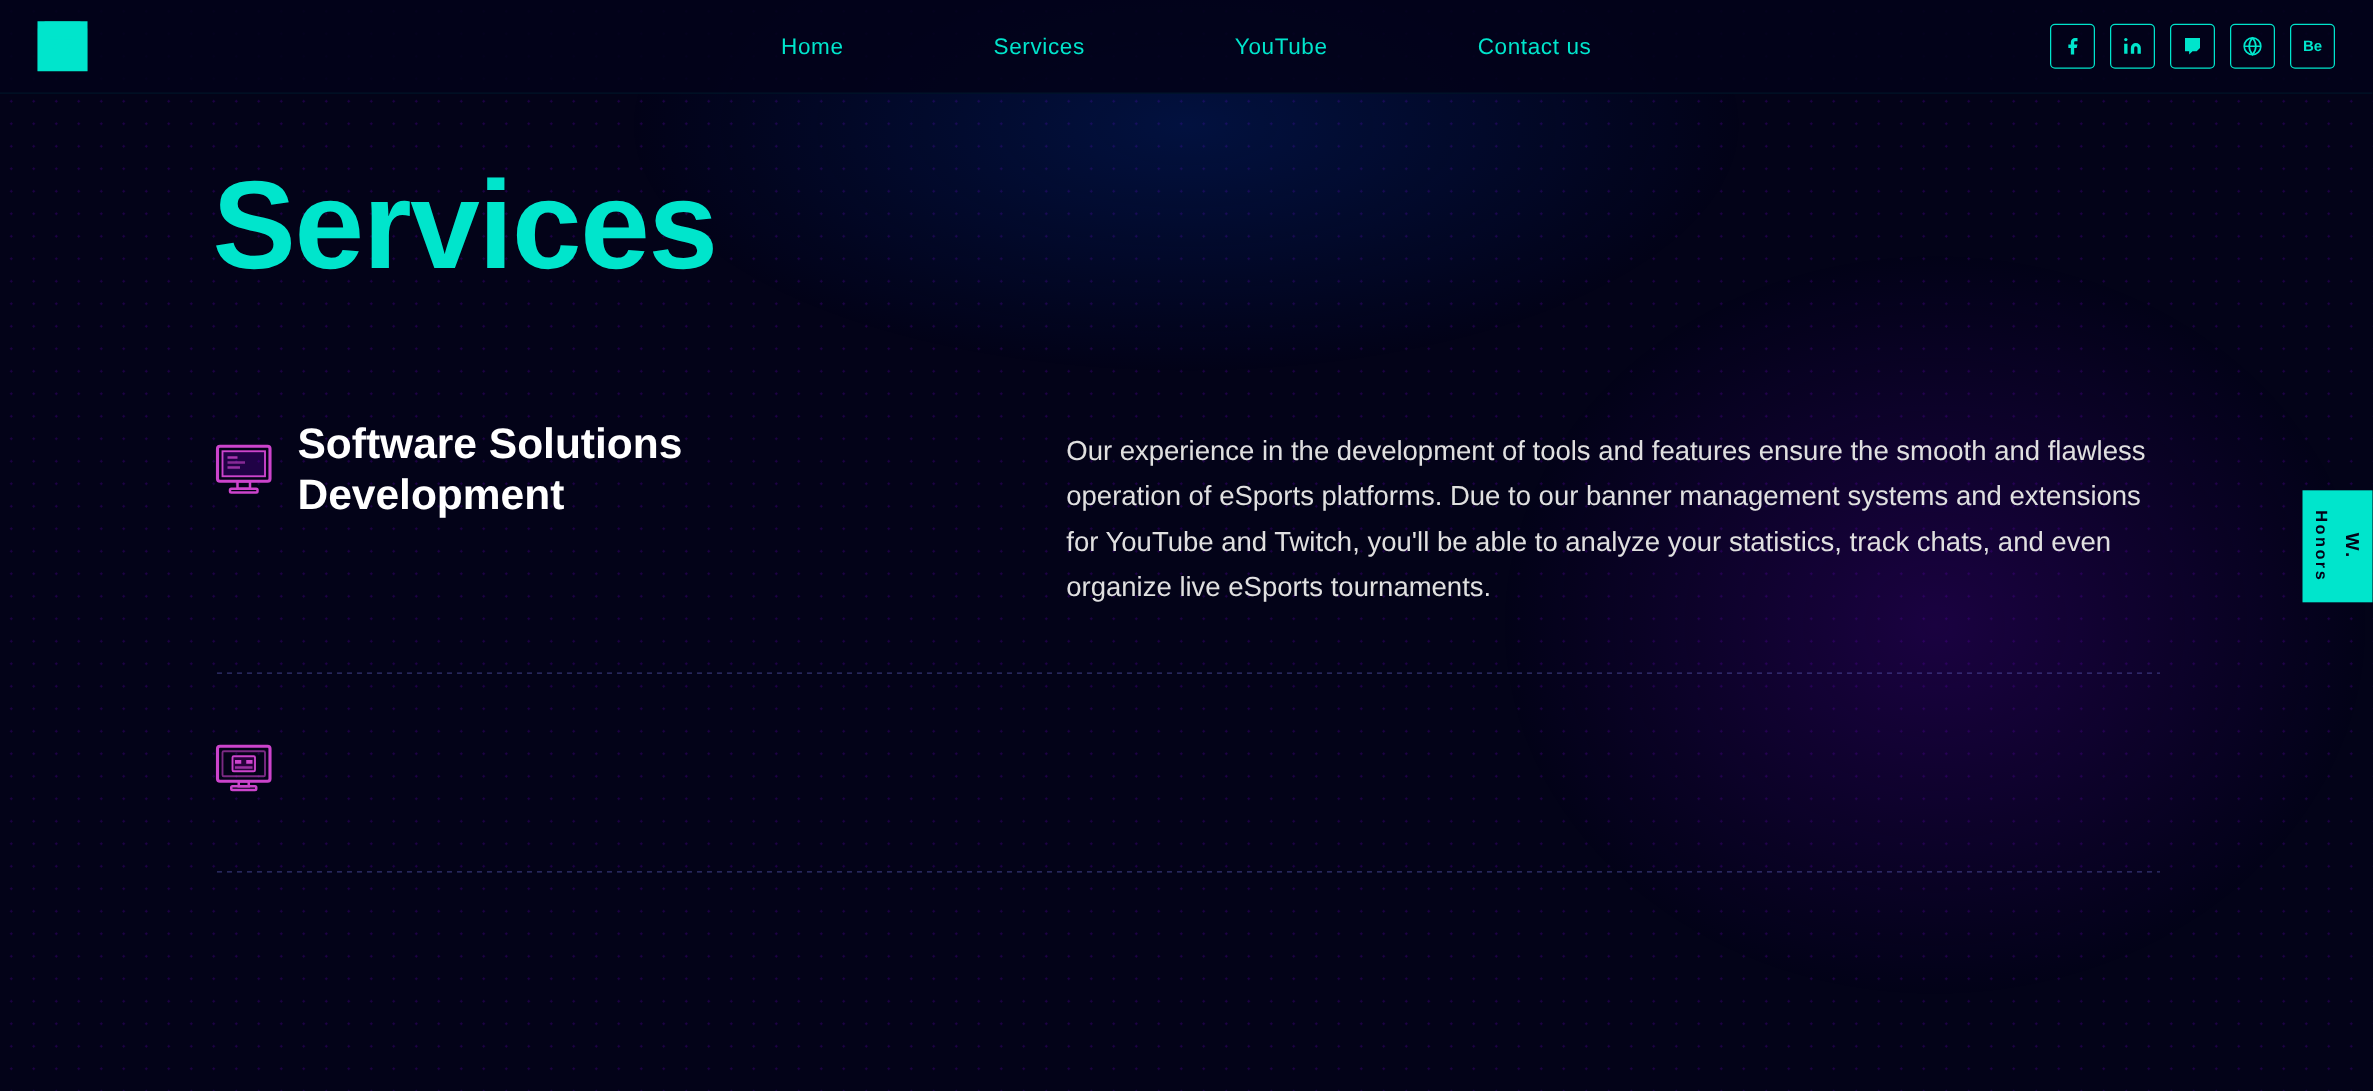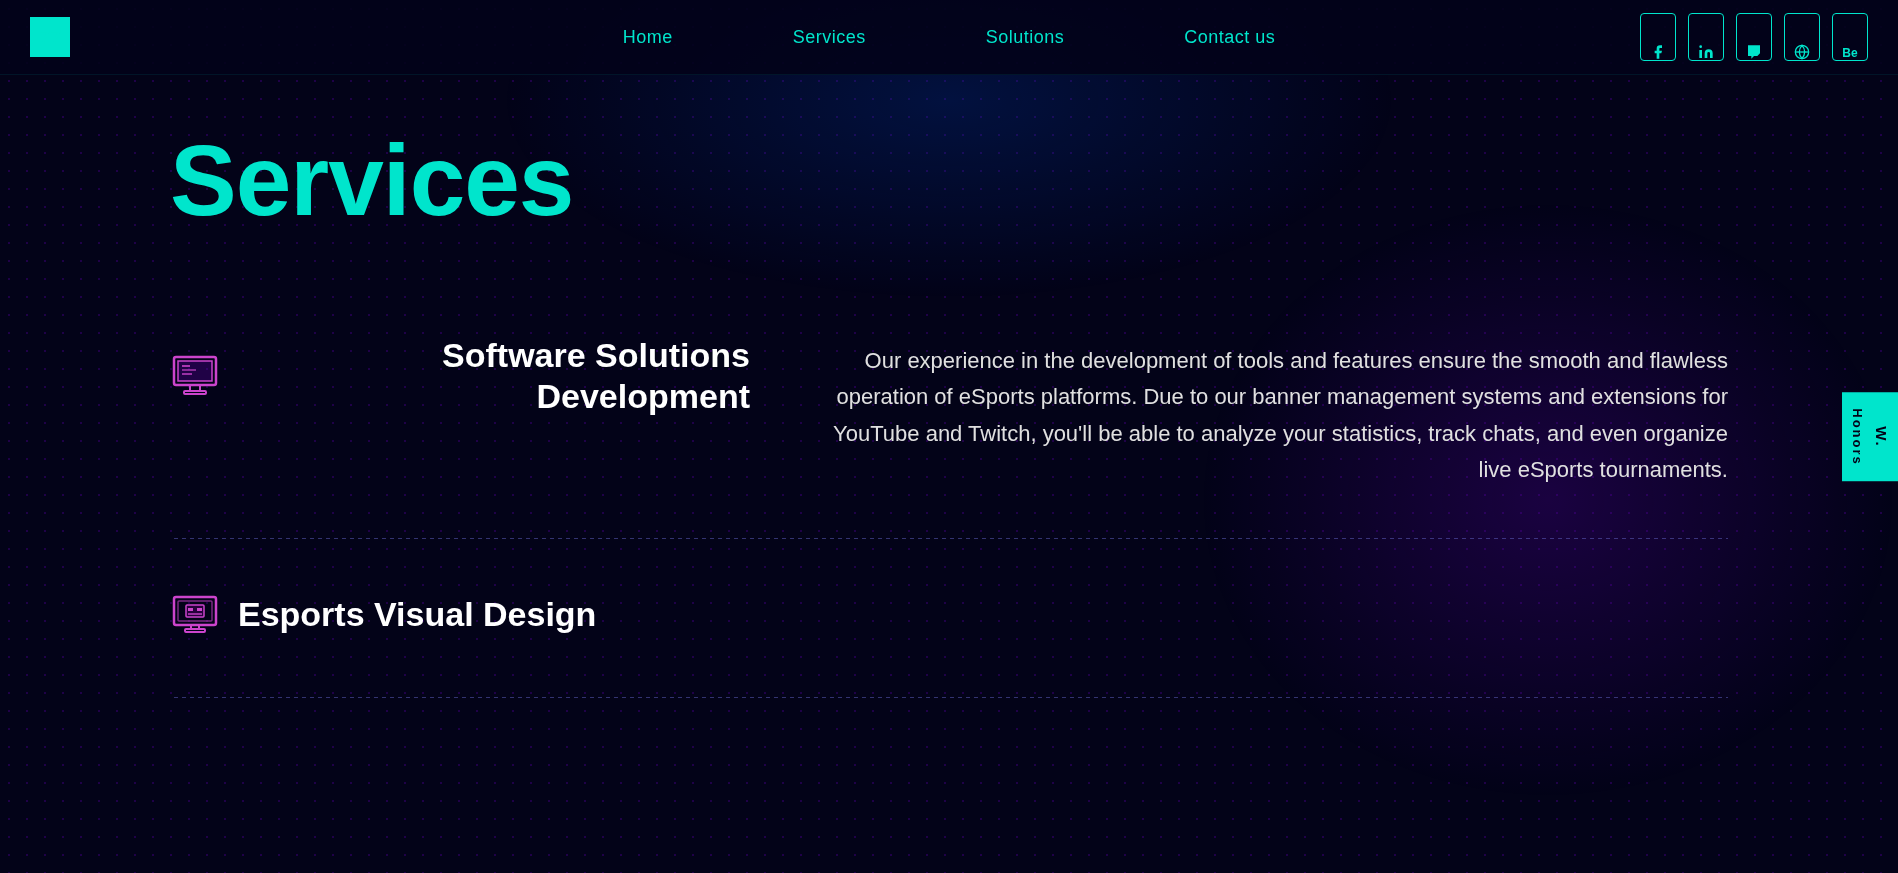--- a/index.html
+++ b/index.html
@@ -118,24 +118,24 @@
     }
 
     .nav-social {
       display: flex;
       align-items: center;
       gap: 12px;
     }
 
     .social-icon {
       width: 36px;
-      height: 48px;
+      height: 36px;
       border: 1.5px solid #00e5cc;
       display: flex;
-      align-items: flex-end;
+      align-items: center;
       justify-content: center;
       color: #00e5cc;
       font-size: 14px;
       cursor: pointer;
       border-radius: 4px;
     }
 
     
     main {
       position: relative;
@@ -162,22 +162,21 @@
 
     
     .services-container {
       padding: 0 170px;
     }
 
     .service-row {
       display: flex;
       align-items: flex-start;
       padding: 40px 0;
-      gap: 78px;
-      text-align: right;
+      gap: 103px;
     }
 
     .service-left {
       flex: 0 0 580px;
       display: flex;
       flex-direction: column;
     }
 
     .service-title-row {
       display: flex;
@@ -270,21 +269,21 @@
 <nav>
   <div class="nav-logo">
     <div class="logo-icon">
       <span class="logo-text">77</span>
     </div>
   </div>
 
   <div class="nav-links">
     <a class="nav-link">Home</a>
     <a class="nav-link">Services</a>
-    <a class="nav-link">Solutions</a>
+    <a class="nav-link">YouTube</a>
     <a class="nav-link">Contact us</a>
   </div>
 
   <div class="nav-social">
     <div class="social-icon">
       <svg width="16" height="16" viewBox="0 0 24 24" fill="#00e5cc">
         <path d="M18 2h-3a5 5 0 0 0-5 5v3H7v4h3v8h4v-8h3l1-4h-4V7a1 1 0 0 1 1-1h3z"></path>
       </svg>
     </div>
     <div class="social-icon">
@@ -366,21 +365,20 @@
 
               <rect x="18" y="19" width="5" height="3" fill="#cc44cc"></rect>
               <rect x="27" y="19" width="5" height="3" fill="#cc44cc"></rect>
 
               <rect x="18" y="24" width="14" height="2" fill="#cc44cc" opacity="0.7"></rect>
 
               <rect x="21" y="36" width="8" height="4" fill="none" stroke="#cc44cc" stroke-width="2"></rect>
               <rect x="15" y="40" width="20" height="3" rx="1" fill="none" stroke="#cc44cc" stroke-width="2"></rect>
             </svg>
           </div>
-          <h2 class="service-title">Esports Visual Design</h2>
         </div>
       </div>
     </div>
 
     <div class="divider"></div>
 
   </div>
 </main>
 
 <div class="honors-tab">

